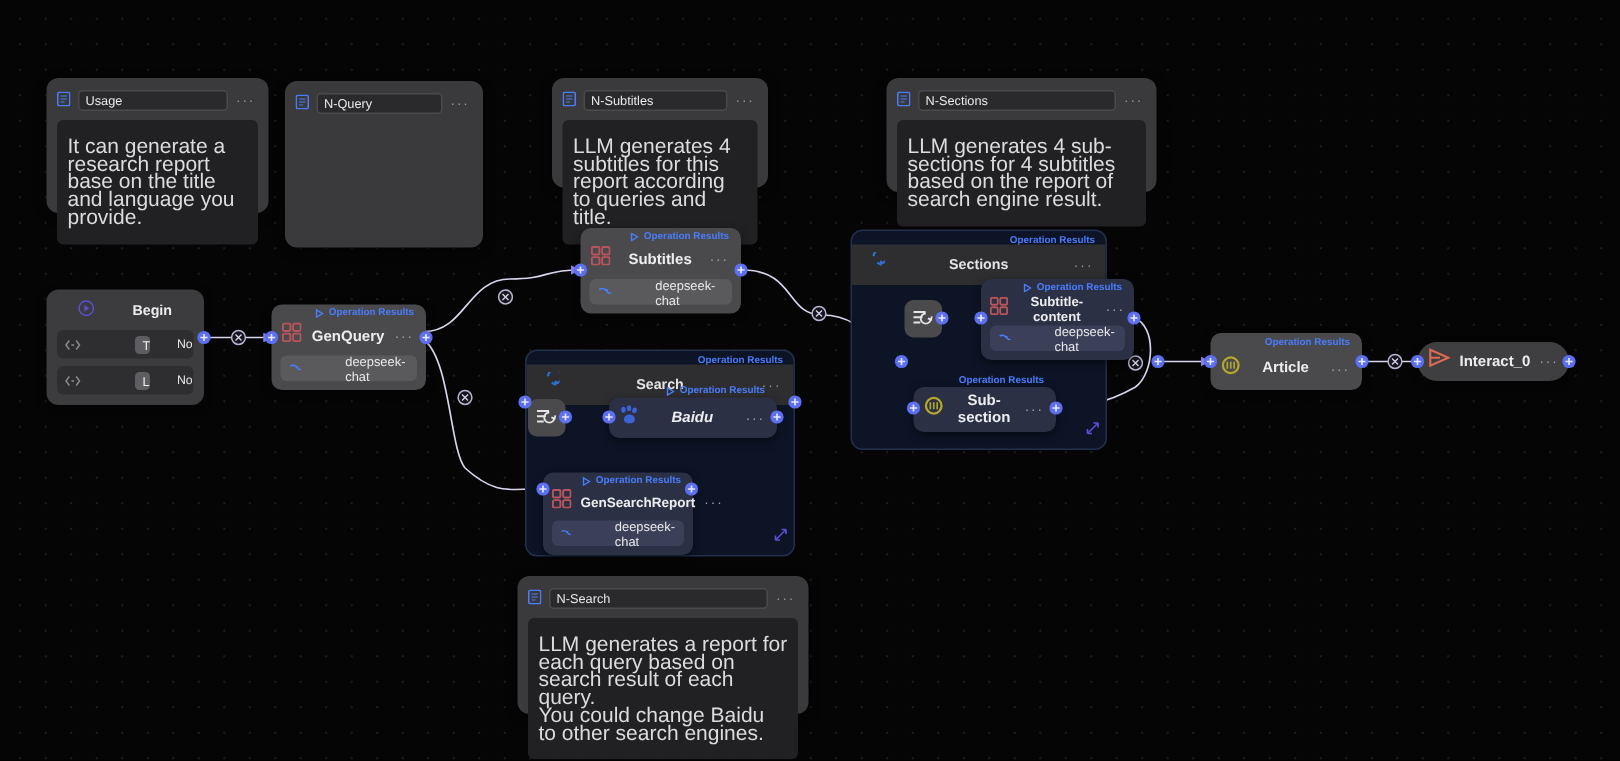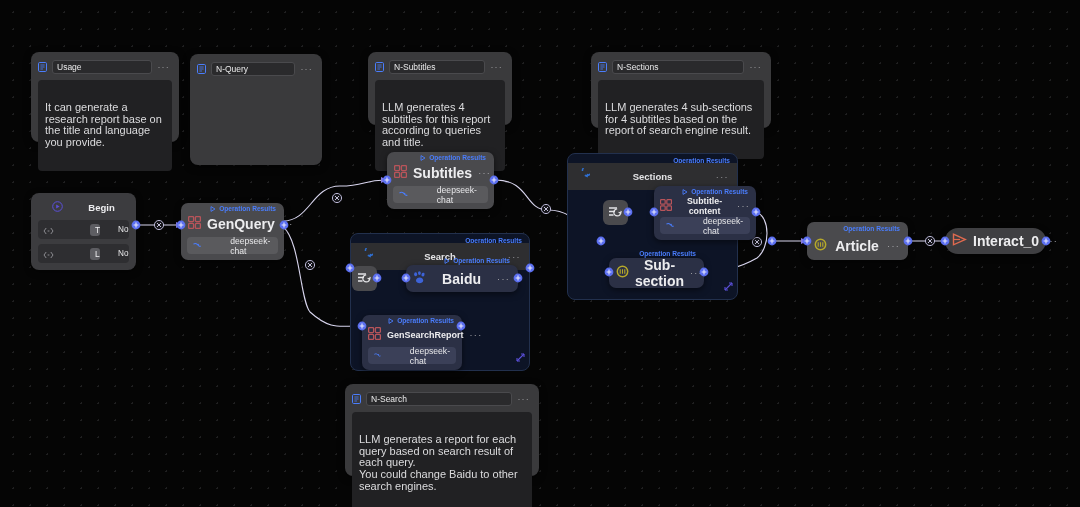--- a/index.html
+++ b/index.html
@@ -41,23 +41,23 @@
     line-height: 13px;
     padding: 0 4px;
     height: 14px;
     overflow: hidden; white-space: nowrap;
   }
   .note-dots { color: #9a9a9e; font-size: 9px; letter-spacing: 1.2px; line-height: 8px; padding-right:2px;}
   .note-body {
     background: #212123;
     border-radius: 4px;
     color: #dcdcde;
-    font-size: 11px;
+    font-size: 14px;
     line-height: 11.7px;
-    padding: 22px 7px;
+    padding: 12px 7px;
     white-space: pre-line;
   }
 
   
   .group {
     position: absolute;
     border-radius: 8px;
     background: #0d1426;
     border: 1px solid #22304d;
     overflow: hidden;
@@ -94,21 +94,21 @@
     padding: 0;
   }
   .node.inner { background: #2b3045; }
   .node-row {
     position: relative;
     display: flex; align-items: center;
     height: 27px;
     padding: 0 8px 0 7px;
     gap: 6px;
   }
-  .node-name { flex: 1; text-align: center; color: #ededef; font-size: 14px; font-weight: bold; }
+  .node-name { flex: 1; text-align: center; color: #ededef; font-size: 10px; font-weight: bold; }
   .node-dots { color: #a8a8ac; font-size: 9px; letter-spacing: 1.3px; }
   .node-op { top: -9px; right: 8px; }
   .node-op.inside { top: 2px; }
   .model-chip {
     display: flex; align-items: center; gap: 5px;
     margin: 0 6px 6px 6px;
     background: #5a5a5d;
     border-radius: 4px;
     height: 17px;
     padding: 0 6px;
@@ -411,21 +411,21 @@
     </svg>
   </div>
 
   <div class="node inner" style="left:406px; top:265px; width:112px; height:27px;">
     <div class="op-label node-op" style="top:-8px;">
       <svg width="6" height="6" viewBox="0 0 6 6">
           <path d="M1,0.6 L5,3 L1,5.4 z" fill="none" stroke="#4a7dfc" stroke-width="0.9"></path>
         </svg>
       <span>Operation Results</span>
     </div>
-    <div class="node-row" style="height:27px;">
+    <div class="node-row" style="height:27px;font-style:italic;">
       <span>
         <svg width="13" height="13" viewBox="0 0 13 13">
             <ellipse cx="2.6" cy="3.2" rx="1.5" ry="2" fill="#3d63d8"></ellipse>
             <ellipse cx="6.4" cy="2.1" rx="1.4" ry="1.9" fill="#3d63d8"></ellipse>
             <ellipse cx="10" cy="3.6" rx="1.5" ry="1.9" fill="#3d63d8" transform="rotate(22 10 3.6)"></ellipse>
             <path d="M3,9.6 C3,7.4 5,6.4 6.6,6.4 C8.4,6.4 10.2,7.6 10.2,9.6 C10.2,11.6 8.2,12.2 6.6,12.2 C5,12.2 3,11.7 3,9.6 z" fill="#3d63d8"></path>
           </svg>
       </span>
       <span class="node-name">Baidu</span>
       <span class="node-dots">···</span>

